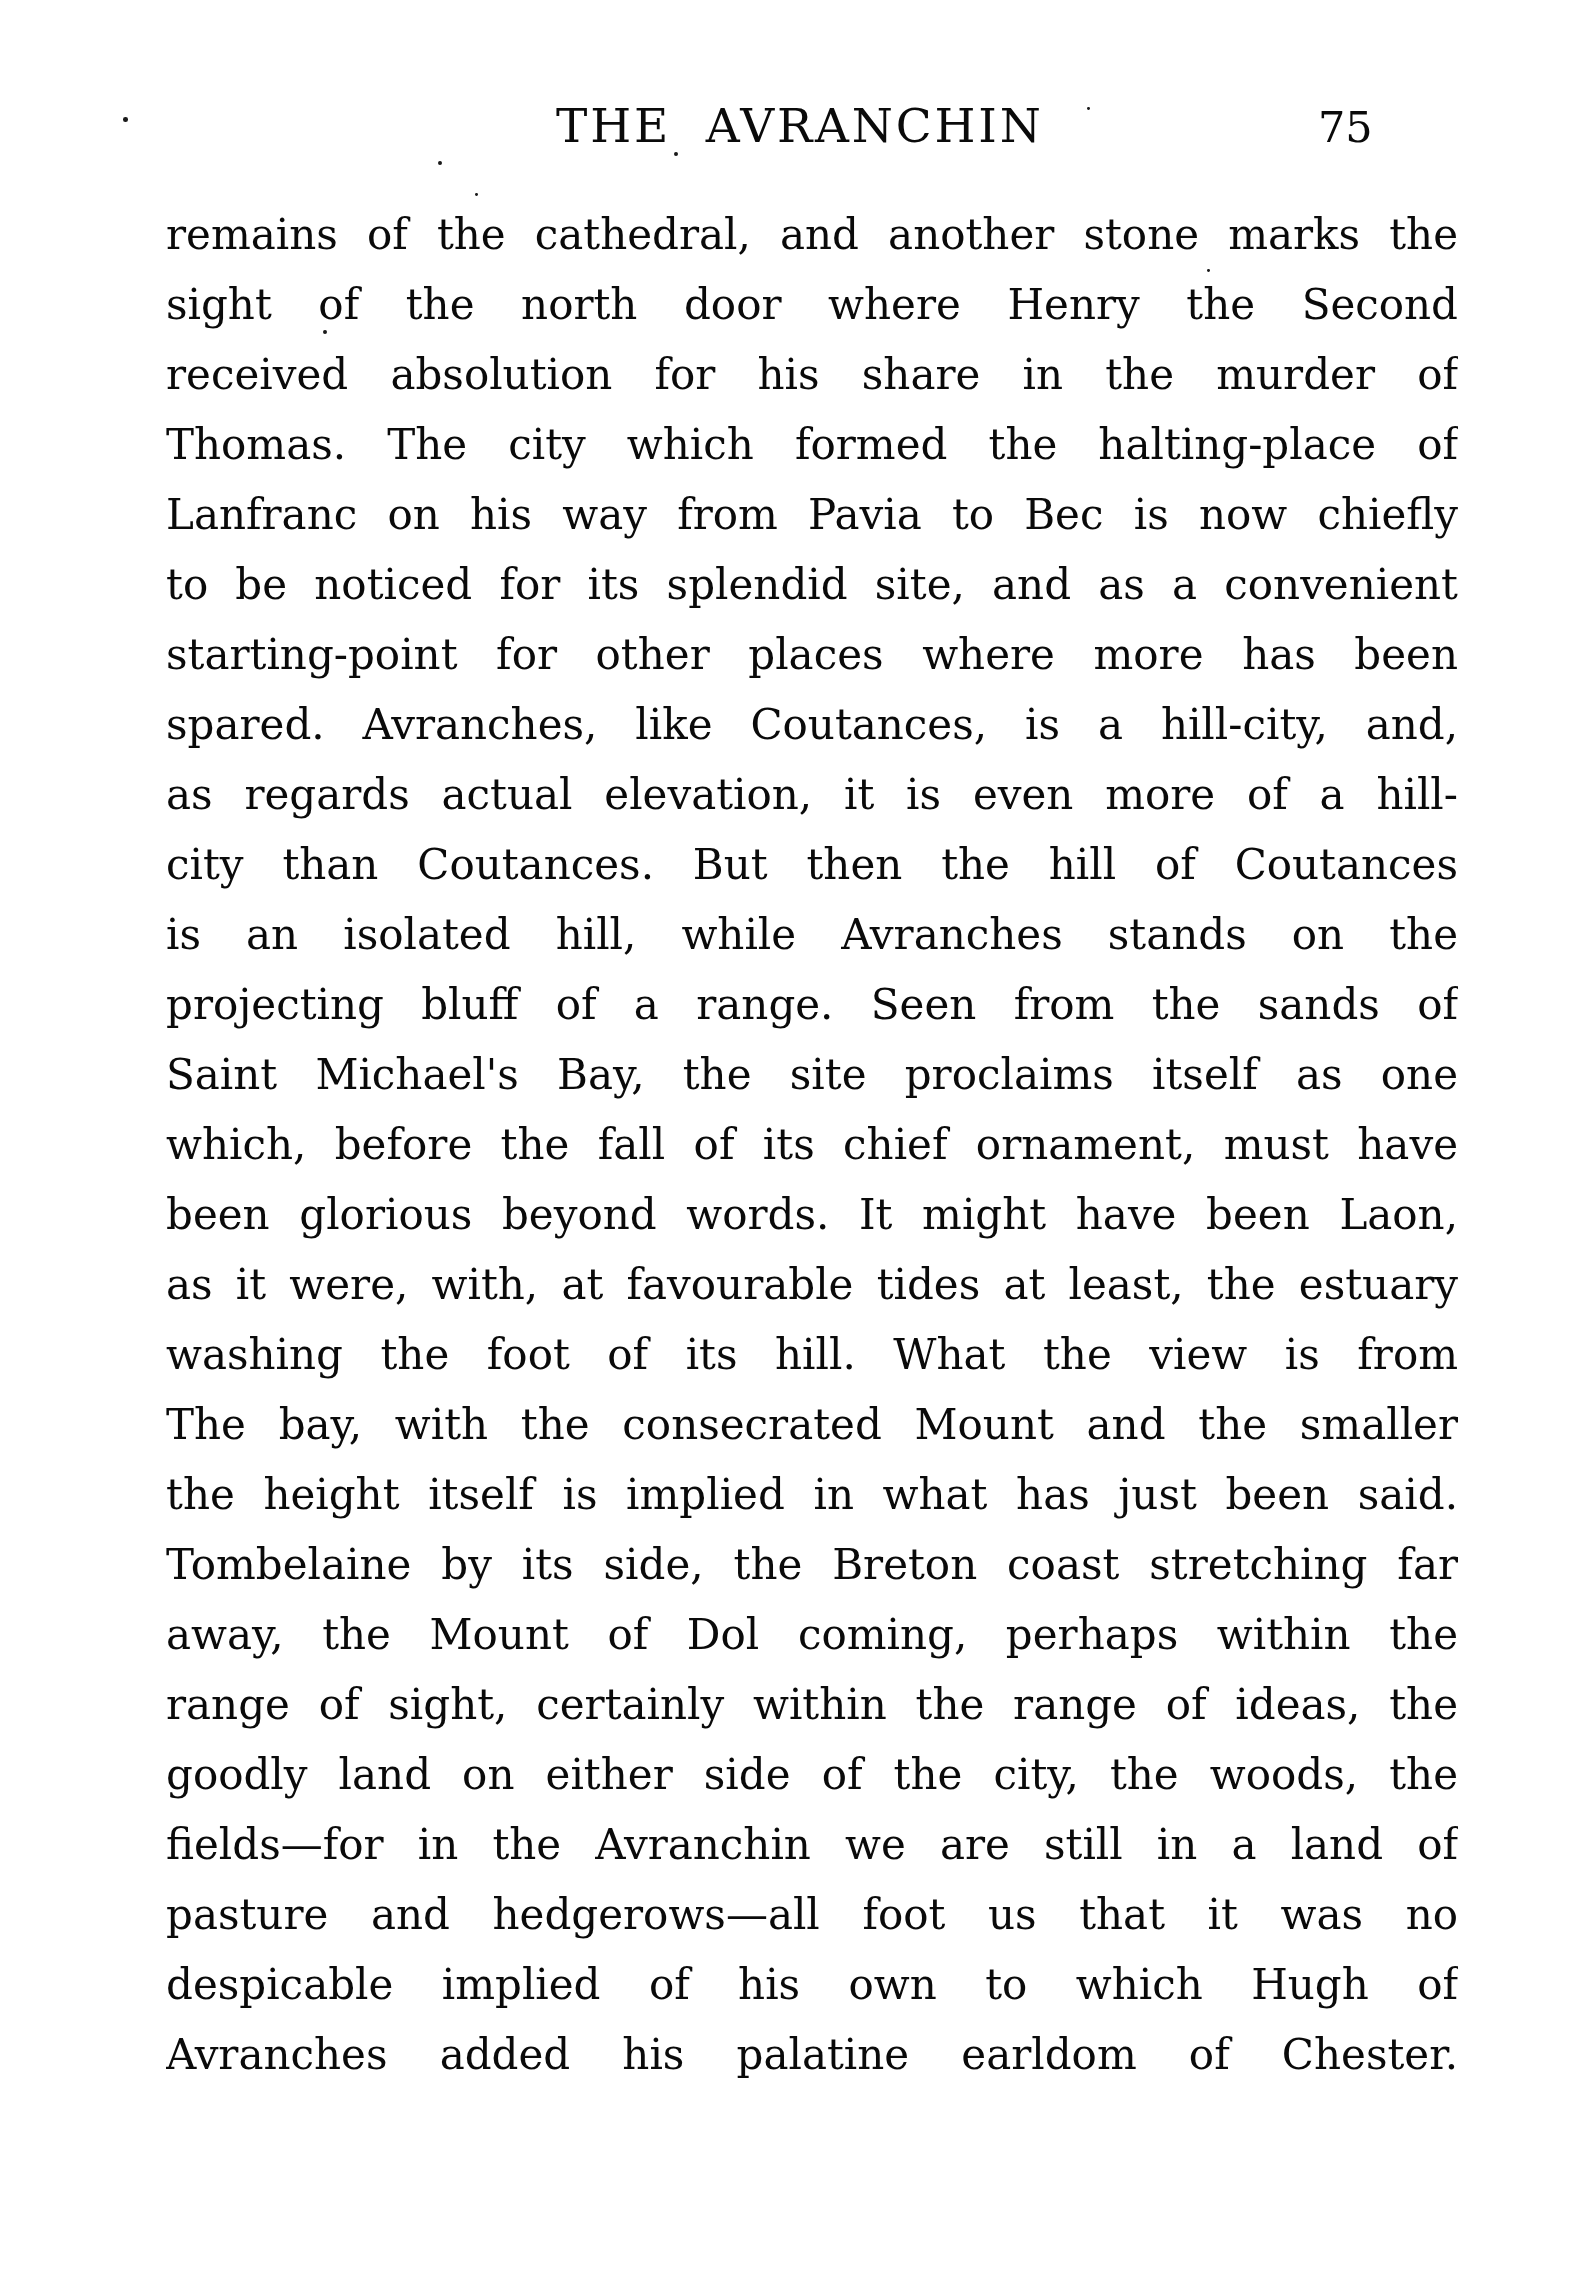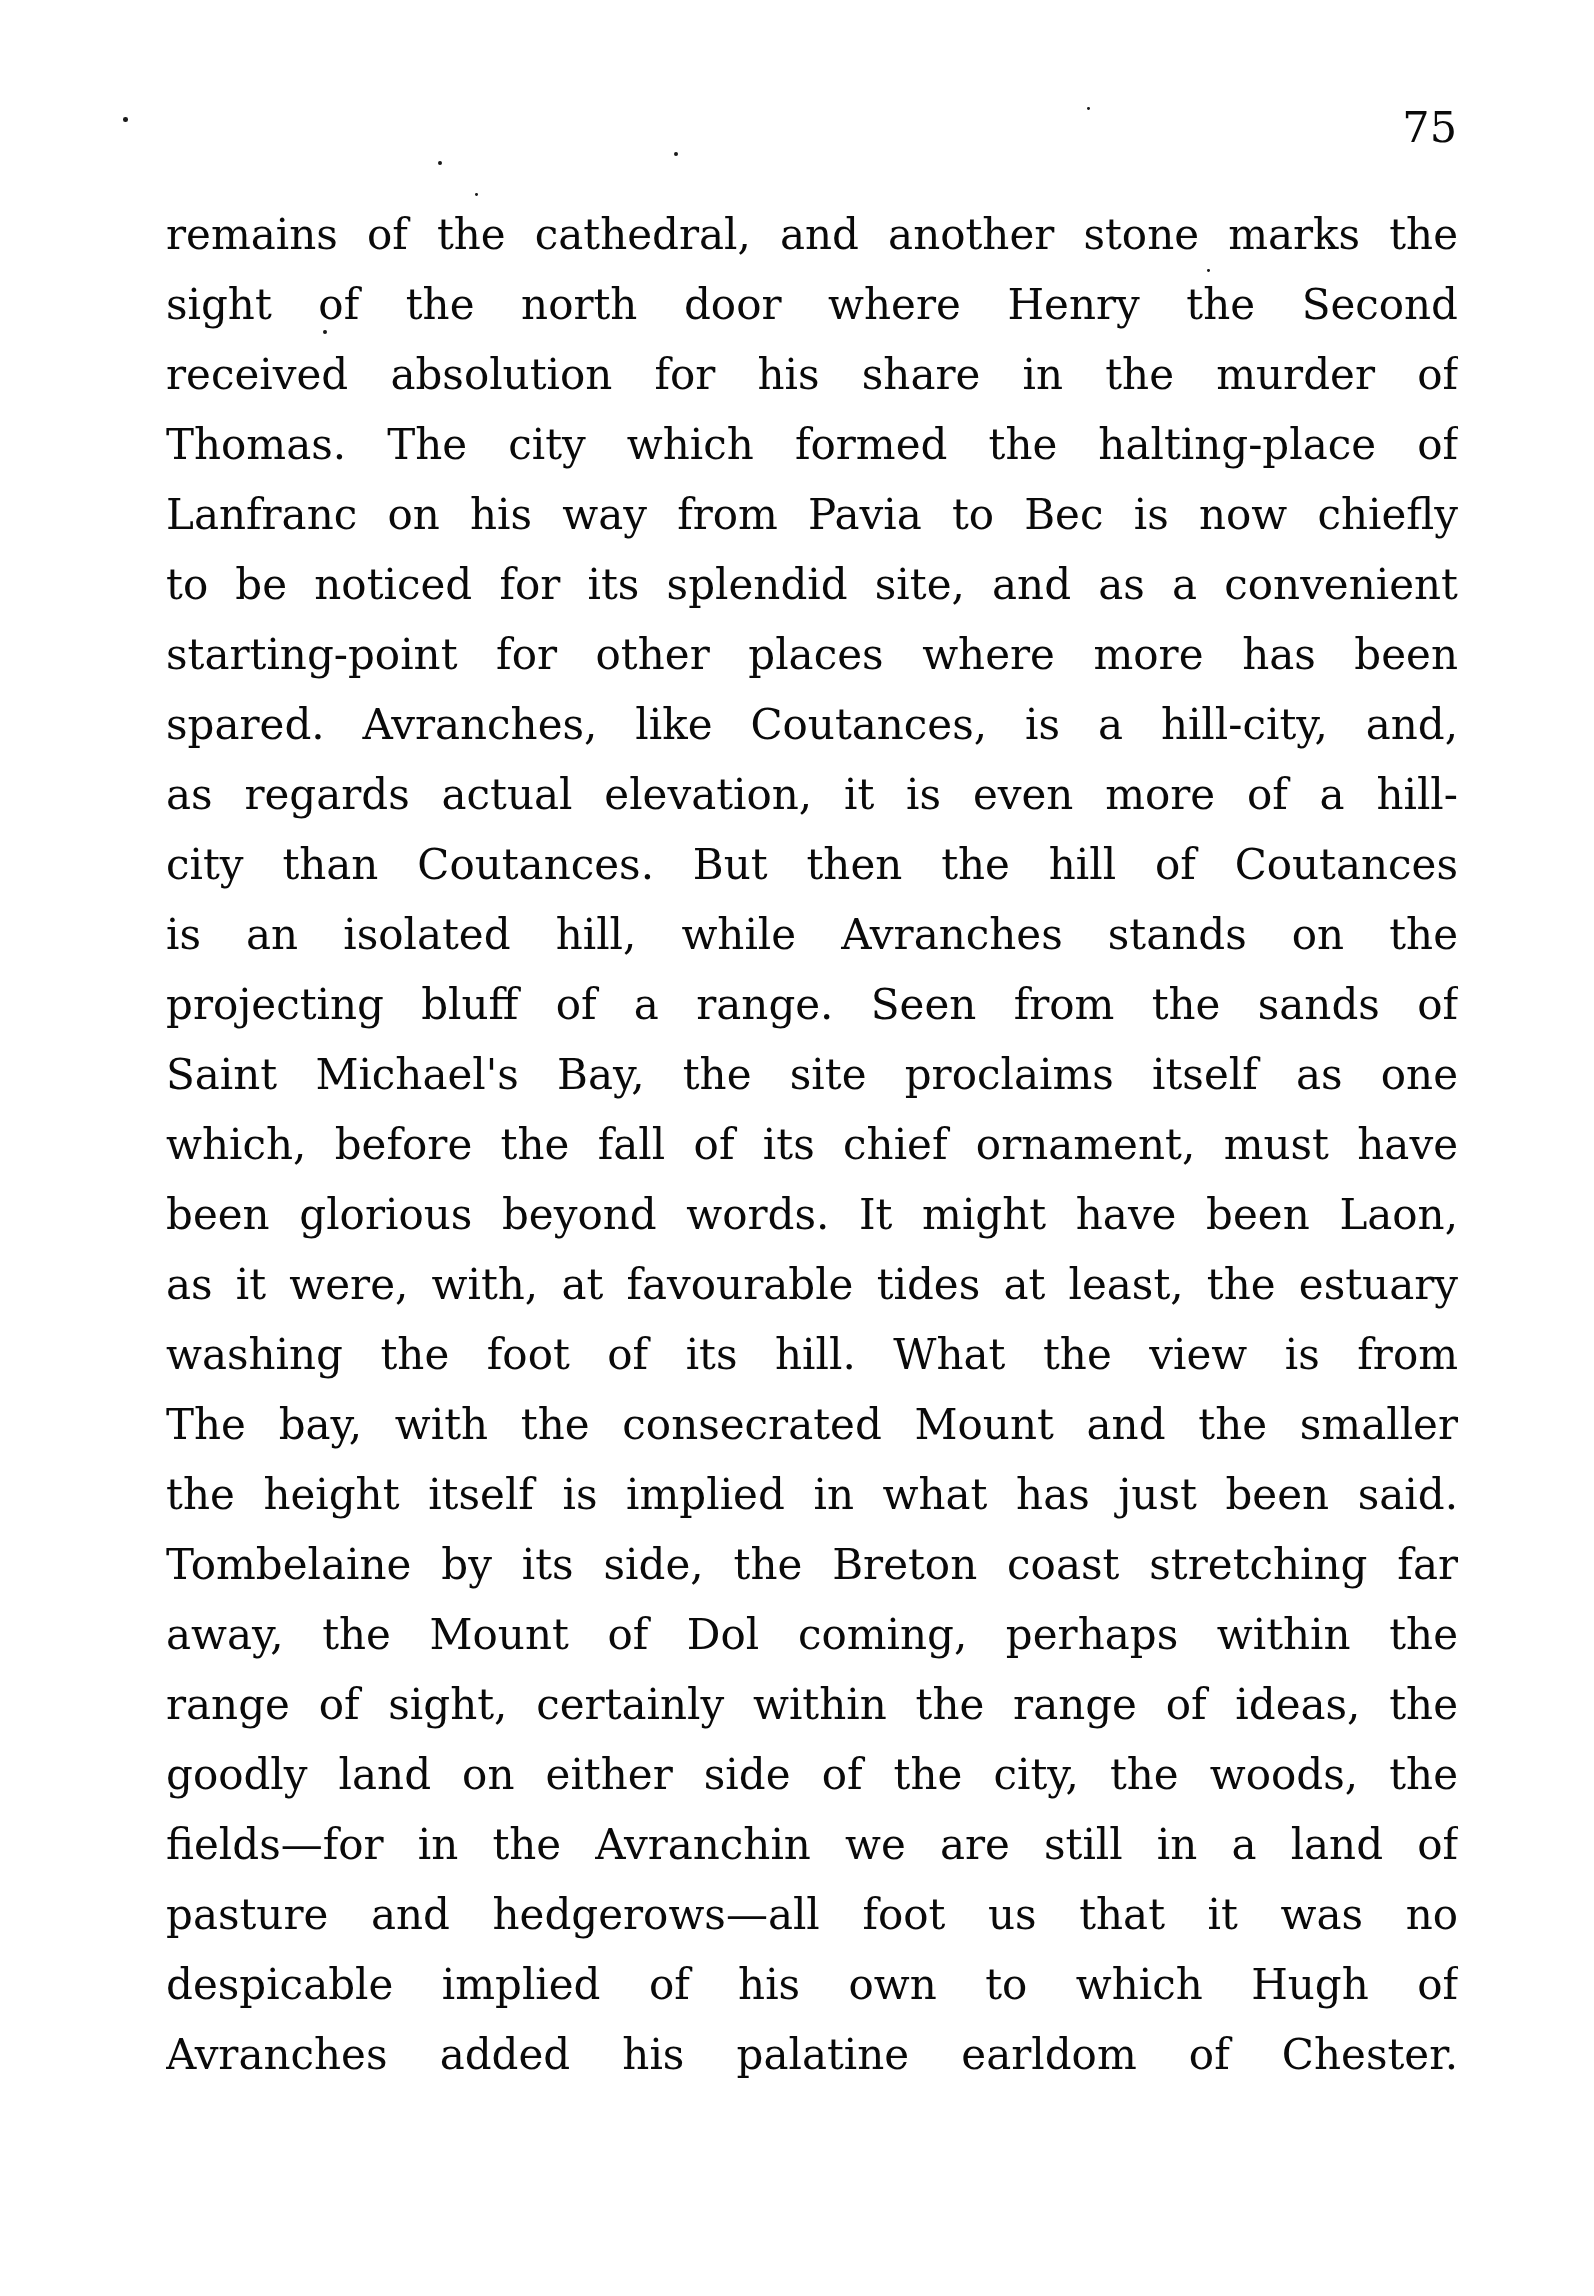--- a/index.html
+++ b/index.html
@@ -19,21 +19,21 @@
     font-size: 47px;
     letter-spacing: 2.8px;
     word-spacing: 17px;
     white-space: nowrap;
   }
   .page-number {
     position: absolute;
     left: 1318px;
     top: 102px;
     width: 139px;
-    text-align: right;
+    text-align: left;
     font-size: 43px;
   }
   .text-block {
     position: absolute;
     left: 166px;
     top: 200px;
     width: 1292px;
   }
   .text-line {
     font-size: 42px;
@@ -47,20 +47,21 @@
     position: absolute;
     background: #1a1a1a;
     border-radius: 50%;
   }
 </style>
 </head>
 <body>
 
 <div class="page">
 
+  <div class="running-title">THE AVRANCHIN</div>
   <div class="page-number">75</div>
 
   <div class="text-block">
     <div class="text-line">remains of the cathedral, and another stone marks the</div>
     <div class="text-line">sight of the north door where Henry the Second</div>
     <div class="text-line">received absolution for his share in the murder of</div>
     <div class="text-line">Thomas.  The city which formed the halting-place of</div>
     <div class="text-line">Lanfranc on his way from Pavia to Bec is now chiefly</div>
     <div class="text-line">to be noticed for its splendid site, and as a convenient</div>
     <div class="text-line">starting-point for other places where more has been</div>

